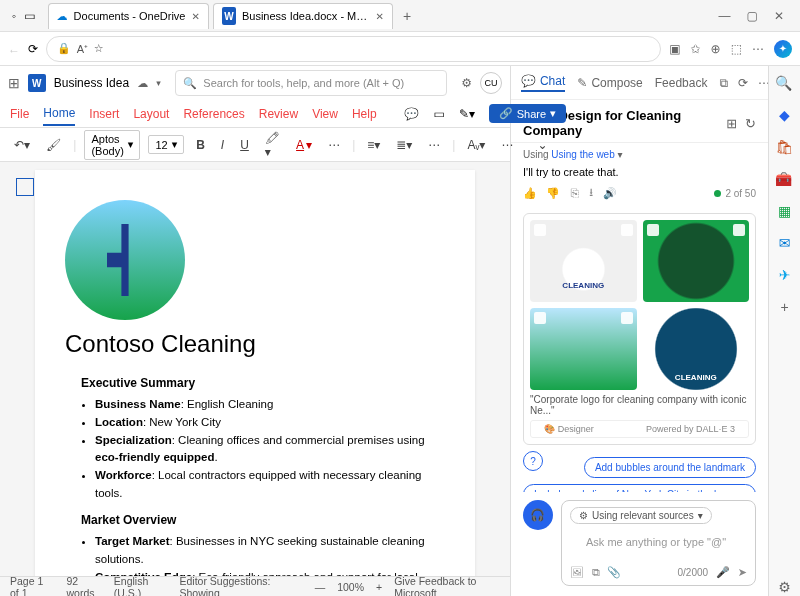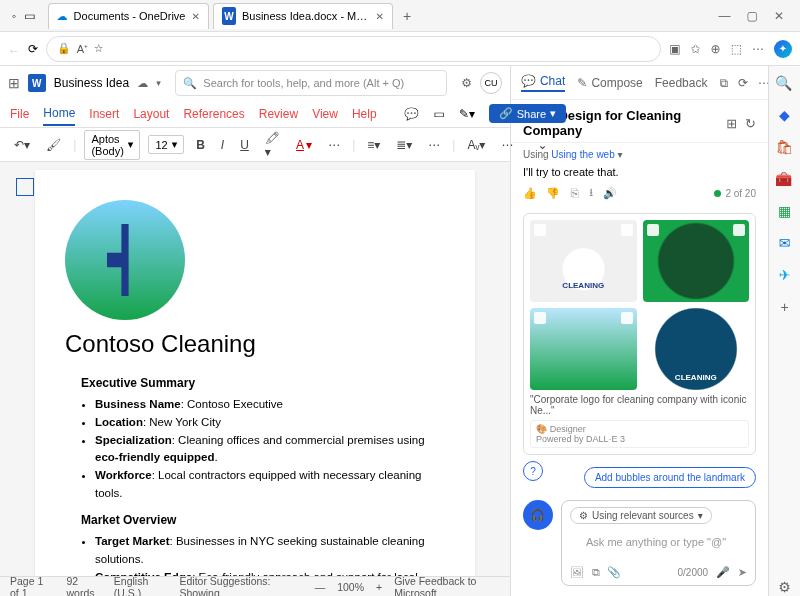--- a/index.html
+++ b/index.html
@@ -74,21 +74,21 @@
 .thumb { height: 82px; border-radius: 4px; position: relative; overflow: hidden; }
 .thumb .tl { position:absolute; top:4px; left:4px; width:12px;height:12px;background:rgba(255,255,255,.9);border-radius:2px;}
 .thumb .tr { position:absolute; top:4px; right:4px; width:12px;height:12px;background:rgba(255,255,255,.9);border-radius:2px;}
 .t1 { background: radial-gradient(circle at 50% 60%, #fff 28%, #f0f0f0 30%); }
 .t1::after{ content:"CLEANING"; position:absolute; bottom:12px; left:0; right:0; text-align:center; font-size:8px; font-weight:bold; color:#1e3a8a;}
 .t2 { background: radial-gradient(circle, #14532d 55%, #16a34a 58%); }
 .t3 { background: linear-gradient(180deg,#bae6fd,#16a34a); }
 .t4 { background: radial-gradient(circle,#0c4a6e 60%,#fff 62%); }
 .t4::after{ content:"CLEANING"; position:absolute; bottom:8px; left:0; right:0; text-align:center; font-size:8px; font-weight:bold; color:#fff;}
 .caption { font-size: 10px; color: #555; margin-top: 4px; }
-.credit { display: flex; justify-content: space-between; font-size: 9px; color: #888; margin-top: 4px; border:1px solid #eee; padding:3px 5px; border-radius:3px;flex-direction:column;}
+.credit { display: flex; justify-content: space-between; font-size: 9px; color: #888; margin-top: 4px; border:1px solid #eee; padding:3px 13px; border-radius:3px;}
 
 .sugg { border: 1px solid #2563eb; color: #2563eb; border-radius: 14px; padding: 4px 10px; font-size: 10px; margin: 6px 0 0 auto; width: fit-content; max-width: 100%; white-space: nowrap; overflow: hidden; text-overflow: ellipsis; }
 .sugg-row { display: flex; gap: 6px; justify-content: flex-end; flex-wrap: wrap; margin-top: 6px; }
 .q-icon { width: 20px; height: 20px; border: 1px solid #2563eb; color: #2563eb; border-radius: 50%; display: flex; align-items: center; justify-content: center; font-size: 10px; }
 
 .cop-input-wrap { padding: 8px 12px 10px; }
 .cop-avatar-row { display: flex; gap: 8px; align-items: flex-start; }
 .cop-avatar { width: 30px; height: 30px; border-radius: 50%; background: #2563eb; color: #fff; display: flex; align-items: center; justify-content: center; }
 .cop-input-box { flex: 1; border: 1px solid #ccc; border-radius: 8px; padding: 6px 8px; font-size: 11px; }
 .src-pill { border: 1px solid #ccc; border-radius: 10px; padding: 2px 8px; font-size: 10px; color: #555; display: inline-flex; align-items: center; gap: 4px; margin-bottom: 6px; }
@@ -208,21 +208,21 @@
     </div>
 
     <div class="page-view">
       <div class="nav-icon"></div>
       <div class="page">
         <div class="logo"></div>
         <div class="doc-title">Contoso Cleaning</div>
         <div class="doc-body">
           <div class="h2">Executive Summary</div>
           <ul>
-            <li><b>Business Name</b><span>: Contoso Executive</span></li>
+            <li><b>Business Name</b><span>: English Cleaning</span></li>
             <li><b>Location</b><span>: New York City</span></li>
             <li><b>Specialization</b><span>: Cleaning offices and commercial premises using </span><b>eco-friendly equipped</b><span>.</span></li>
             <li><b>Workforce</b><span>: Local contractors equipped with necessary cleaning tools.</span></li>
           </ul>
           <div class="h2">Market Overview</div>
           <ul>
             <li><b>Target Market</b><span>: Businesses in NYC seeking sustainable cleaning solutions.</span></li>
             <li><b>Competitive Edge</b><span>: Eco-friendly approach and support for local employment.</span></li>
           </ul>
 
@@ -269,21 +269,21 @@
       <div class="sub-note">Using <span style="color:#2563eb">Using the web</span> ▾</div>
       <div class="ai-msg">I'll try to create that.</div>
       <div class="reaction-row">
         <span>👍</span>
         <span>👎</span>
         <span>⎘</span>
         <span>⭳</span>
         <span>🔊</span>
         <span class="counter">
             <span class="dot"></span>
-            <span>2 of 20</span>
+            <span>2 of 50</span>
           </span>
       </div>
 
       <div class="img-grid">
         <div class="grid">
           <div class="thumb t1">
               <span class="tl"></span>
               <span class="tr"></span>
             </div>
           <div class="thumb t2">

